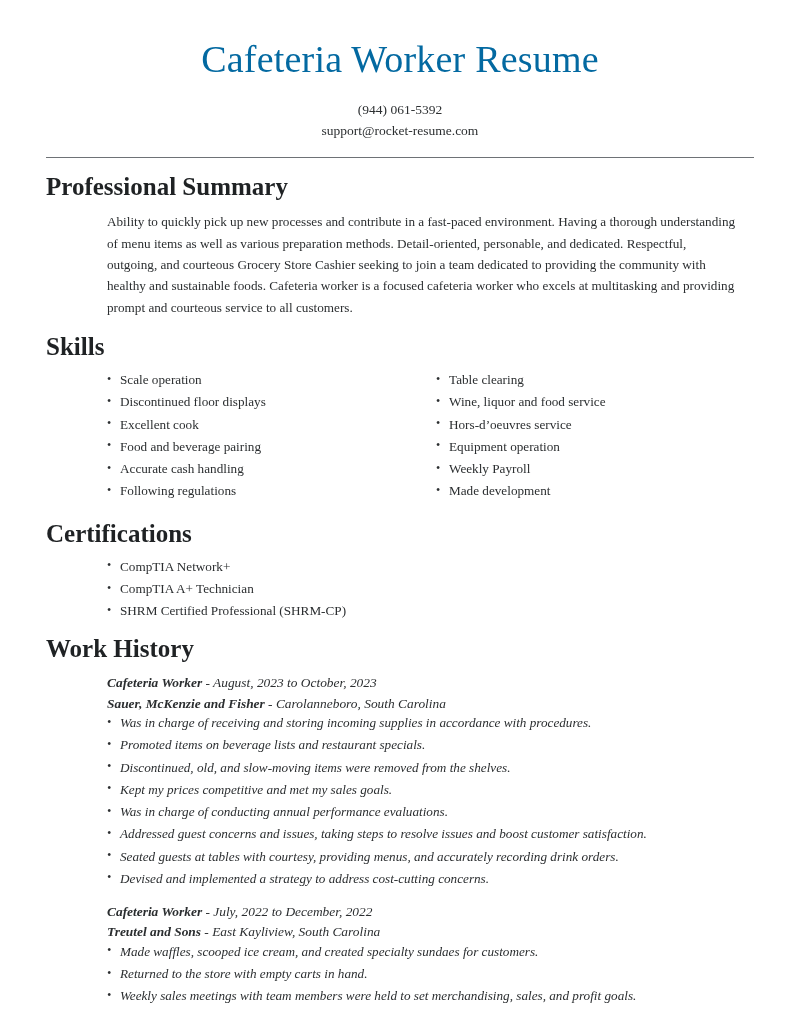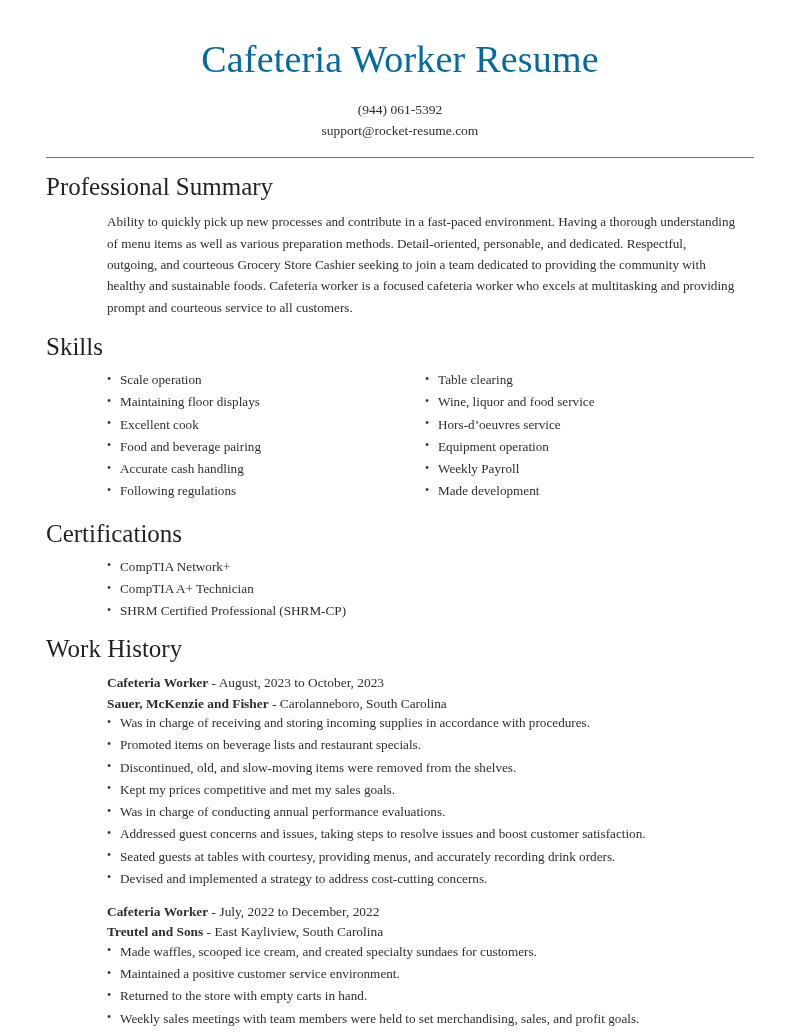--- a/index.html
+++ b/index.html
@@ -44,21 +44,21 @@
     border: none;
     border-top: 1.6px solid #6e7276;
     margin: 15px 0 0 0;
     width: 708px;
   }
 
   
   .section { margin-top: 14px; }
   .section-title {
     font-size: 25px;
-    font-weight: 400;
+    font-weight: 700;
     line-height: 1.2;
     margin: 0 0 9px 0;
     color: #1f2224;
   }
 
   .section-body { padding-left: 61px; }
 
   .summary-text {
     font-size: 13.2px;
     line-height: 1.62;
@@ -87,28 +87,28 @@
     position: absolute;
     left: 0;
     top: -0.5px;
     font-size: 12px;
     color: #2b2e30;
   }
 
   
   .skills-columns {
     display: flex;
-    gap: 0;
+    gap: 11px;
     padding-left: 61px;
   }
   .skills-col { width: 318px; }
   .skills-col.right { padding-left: 0; }
 
   
-  .job { margin-bottom: 14px; }
+  .job { margin-bottom: 14px; font-style: italic; }
   .job:last-child { margin-bottom: 0; }
   .job-line {
     font-size: 13.4px;
     line-height: 1.52;
     color: #2b2e30;
   }
   .job-strong { font-weight: 700; }
   .job-dash { font-weight: 400; }
   .job-bullets { margin-top: 7px; }
   .job-bullets > li {
@@ -138,21 +138,21 @@
       <p class="summary-text">Ability to quickly pick up new processes and contribute in a fast-paced environment. Having a thorough understanding of menu items as well as various preparation methods. Detail-oriented, personable, and dedicated. Respectful, outgoing, and courteous Grocery Store Cashier seeking to join a team dedicated to providing the community with healthy and sustainable foods. Cafeteria worker is a focused cafeteria worker who excels at multitasking and providing prompt and courteous service to all customers.</p>
     </div>
   </section>
 
   <section class="section">
     <h2 class="section-title">Skills</h2>
     <div class="skills-columns">
       <div class="skills-col left">
         <ul class="bullets" id="skills-left">
             <li>Scale operation</li>
-            <li>Maintaining floor displays</li>
+            <li>Discontinued floor displays</li>
             <li>Excellent cook</li>
             <li>Food and beverage pairing</li>
             <li>Accurate cash handling</li>
             <li>Following regulations</li>
           </ul>
       </div>
       <div class="skills-col right">
         <ul class="bullets" id="skills-right">
             <li>Table clearing</li>
             <li>Wine, liquor and food service</li>
@@ -191,21 +191,20 @@
             <li>Addressed guest concerns and issues, taking steps to resolve issues and boost customer satisfaction.</li>
             <li>Seated guests at tables with courtesy, providing menus, and accurately recording drink orders.</li>
             <li>Devised and implemented a strategy to address cost-cutting concerns.</li>
           </ul>
         </div>
         <div class="job">
           <div class="job-line"><span class="job-strong">Cafeteria Worker</span><span class="job-dash"> - </span><span class="job-dash">July, 2022 to December, 2022</span></div>
           <div class="job-line"><span class="job-strong">Treutel and Sons</span><span class="job-dash"> - </span><span class="job-dash">East Kayliview, South Carolina</span></div>
           <ul class="bullets job-bullets">
             <li>Made waffles, scooped ice cream, and created specialty sundaes for customers.</li>
-            <li>Maintained a positive customer service environment.</li>
             <li>Returned to the store with empty carts in hand.</li>
             <li>Weekly sales meetings with team members were held to set merchandising, sales, and profit goals.</li>
           </ul>
         </div>
       </div>
   </section>
 
 </div>
 
 </body></html>

